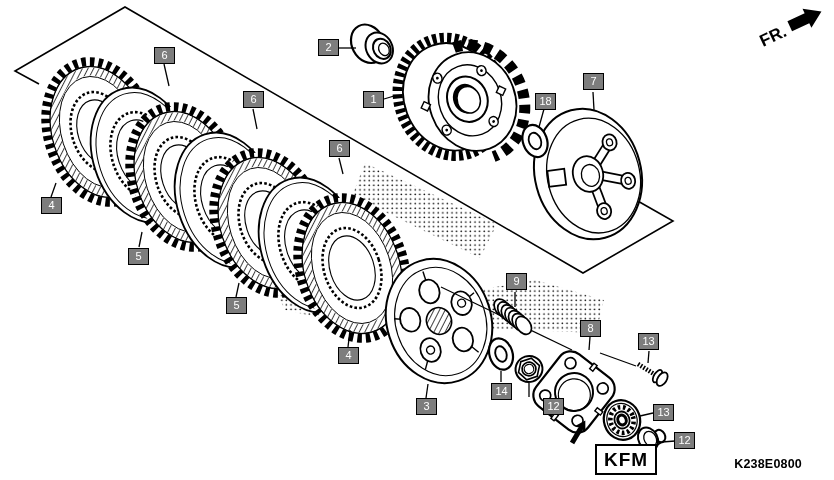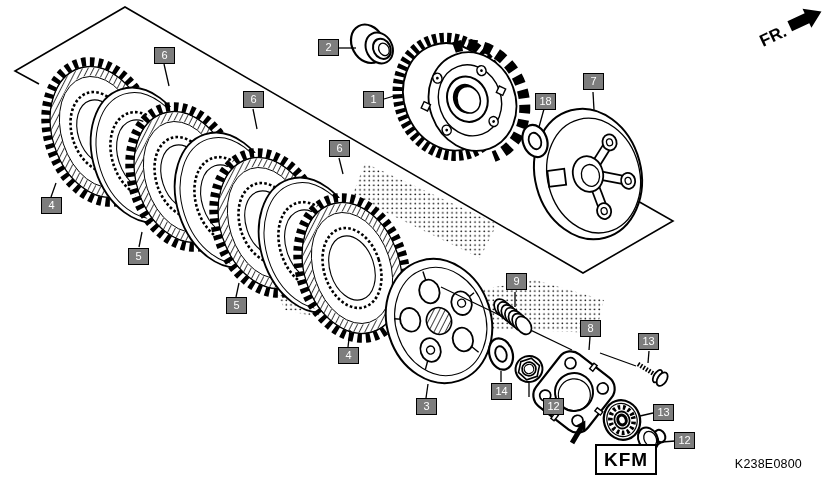--- a/index.html
+++ b/index.html
@@ -12,21 +12,21 @@
     font-family:"Liberation Sans",sans-serif;user-select:none;
   }
   .stamp-box{
     position:absolute;left:551px;top:444px;width:62px;height:31px;box-sizing:border-box;
     border:2.2px solid #000;background:#fff;color:#000;
     font-weight:bold;font-size:19px;letter-spacing:1px;
     text-align:center;line-height:27px;margin-left:44px;
   }
   .part-code{
     position:absolute;left:726px;top:457px;width:76px;
-    font-weight:normal;font-size:12.5px;color:#000;text-align:right;
+    font-weight:bold;font-size:12.5px;color:#000;text-align:right;
     letter-spacing:0.2px;
   }
 </style>
 </head>
 <body>
 
 <div id="stage">
 
 <svg width="834" height="480" viewBox="0 0 834 480">
   <defs>

